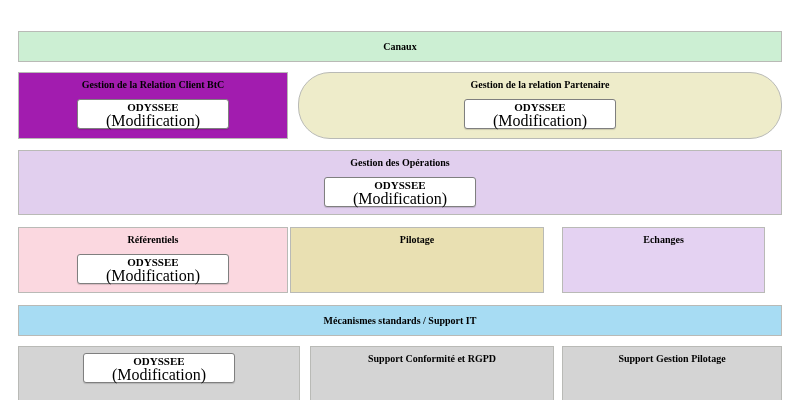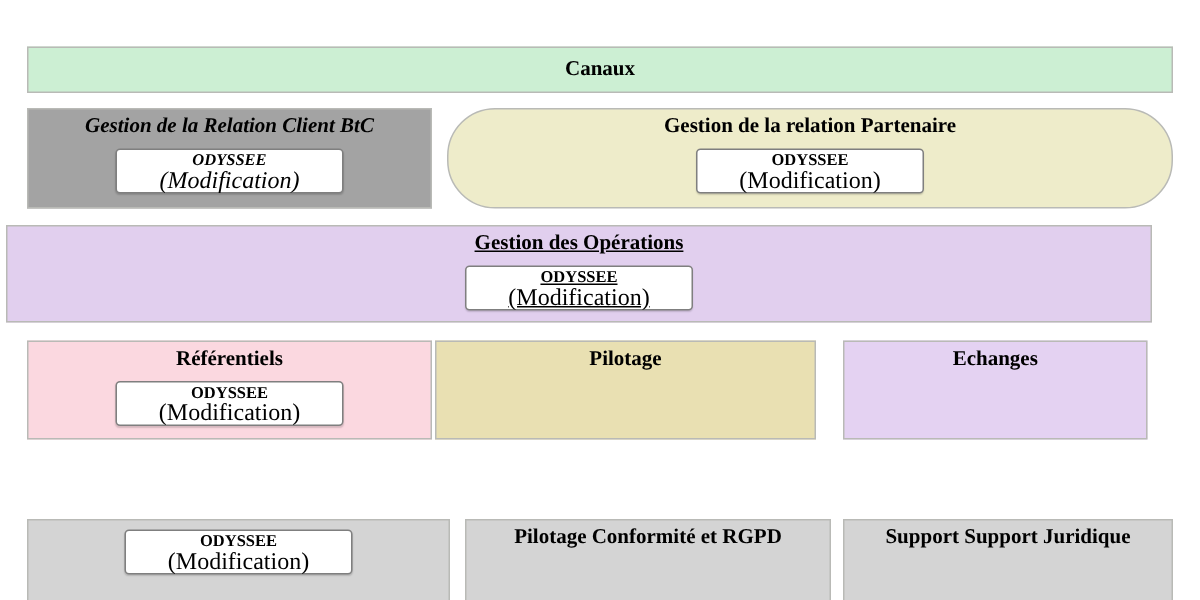--- a/index.html
+++ b/index.html
@@ -21,21 +21,21 @@
     text-align: center;
   }
   .block.center-v {
     display: flex;
     align-items: center;
     justify-content: center;
   }
   .block-title {
     display: block;
     font-weight: bold;
-    font-size: 14px;
+    font-size: 10px;
     line-height: 17px;
     padding-top: 3px;
     color: #000000;
     white-space: nowrap;
   }
   .center-v .block-title { padding-top: 0; }
   .app-box {
     width: 152px;
     margin: 6px auto 16px auto;
     background: #ffffff;
@@ -53,39 +53,39 @@
   .app-status {
     display: block;
     font-size: 16px;
     line-height: 13px;
   }
 
   
   .pos-canaux       { left: 18px;  top: 31px;  width: 764px; height: 31px; }
   .pos-client-btc   { left: 18px;  top: 72px;  width: 270px; height: 67px; }
   .pos-partenaire   { left: 298px; top: 72px;  width: 484px; height: 67px; border-radius: 32px; }
-  .pos-operations   { left: 4px;  top: 150px; width: 764px; height: 65px; text-decoration: underline; }
+  .pos-operations   { left: 18px;  top: 150px; width: 764px; height: 65px; }
   .pos-referentiels { left: 18px;  top: 227px; width: 270px; height: 66px; }
   .pos-pilotage     { left: 290px; top: 227px; width: 254px; height: 66px; }
   .pos-echanges     { left: 562px; top: 227px; width: 203px; height: 66px; }
   .pos-support-it   { left: 18px;  top: 305px; width: 764px; height: 31px; }
   .pos-compta       { left: 18px;  top: 346px; width: 282px; height: 67px; }
   .pos-conformite   { left: 310px; top: 346px; width: 244px; height: 67px; }
   .pos-juridique    { left: 562px; top: 346px; width: 220px; height: 67px; }
 </style>
 </head>
 <body>
 
 <div class="canvas">
 
   <div class="block center-v pos-canaux" style="background-color: rgb(204, 239, 211);">
     <span class="block-title">Canaux</span>
   </div>
 
-  <div class="block pos-client-btc" style="background-color: #a3a3a3; font-style: italic;">
+  <div class="block pos-client-btc" style="background-color: #a21caf;">
     <span class="block-title">Gestion de la Relation Client BtC</span>
     <div class="app-box">
       <span class="app-name">ODYSSEE</span>
       <span class="app-status">(Modification)</span>
     </div>
   </div>
 
   <div class="block pos-partenaire" style="background-color: rgb(238, 236, 202);">
     <span class="block-title">Gestion de la relation Partenaire</span>
     <div class="app-box">
@@ -111,29 +111,32 @@
   </div>
 
   <div class="block pos-pilotage" style="background-color: rgb(233, 224, 178);">
     <span class="block-title">Pilotage</span>
   </div>
 
   <div class="block pos-echanges" style="background-color: rgb(228, 210, 242);">
     <span class="block-title">Echanges</span>
   </div>
 
+  <div class="block center-v pos-support-it" style="background-color: rgb(167, 220, 243);">
+    <span class="block-title">Mécanismes standards / Support IT</span>
+  </div>
 
   <div class="block pos-compta" style="background-color: rgb(212, 212, 212);">
     <div class="app-box">
       <span class="app-name">ODYSSEE</span>
       <span class="app-status">(Modification)</span>
     </div>
   </div>
 
   <div class="block pos-conformite" style="background-color: rgb(212, 212, 212);">
-    <span class="block-title">Pilotage Conformité et RGPD</span>
+    <span class="block-title">Support Conformité et RGPD</span>
   </div>
 
   <div class="block pos-juridique" style="background-color: rgb(212, 212, 212);">
-    <span class="block-title">Support Support Juridique</span>
+    <span class="block-title">Support Gestion Pilotage</span>
   </div>
 
 </div>
 
 </body></html>

